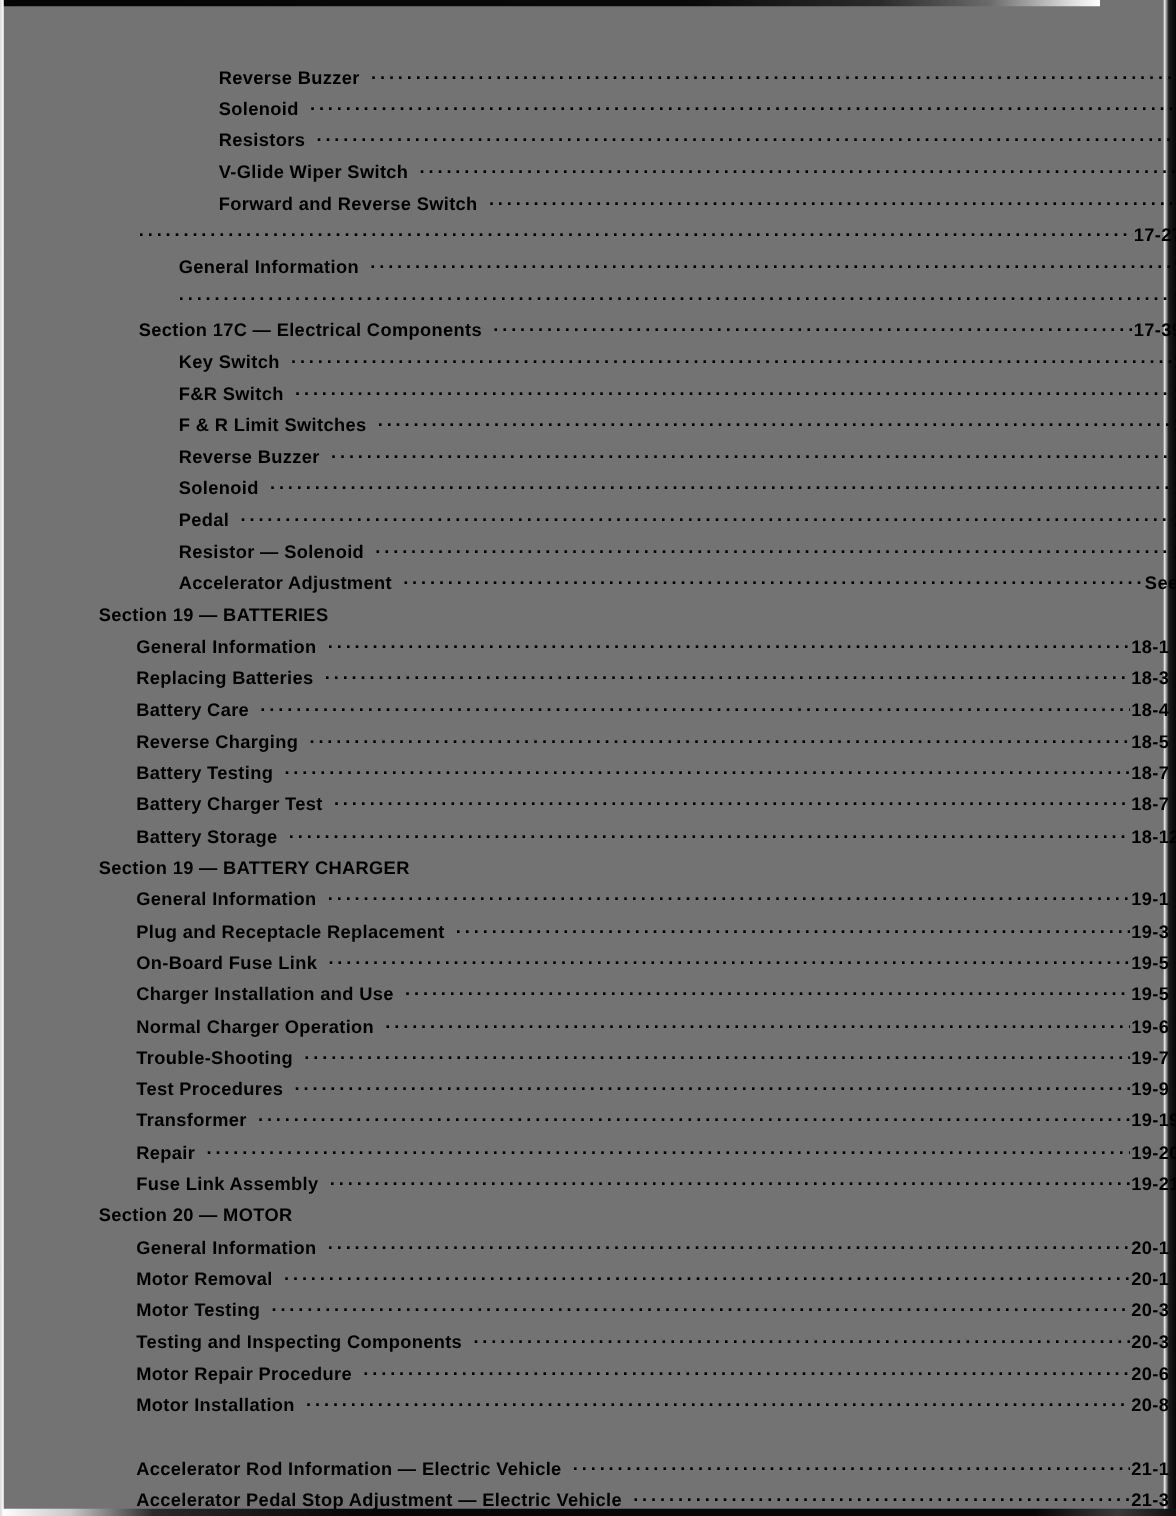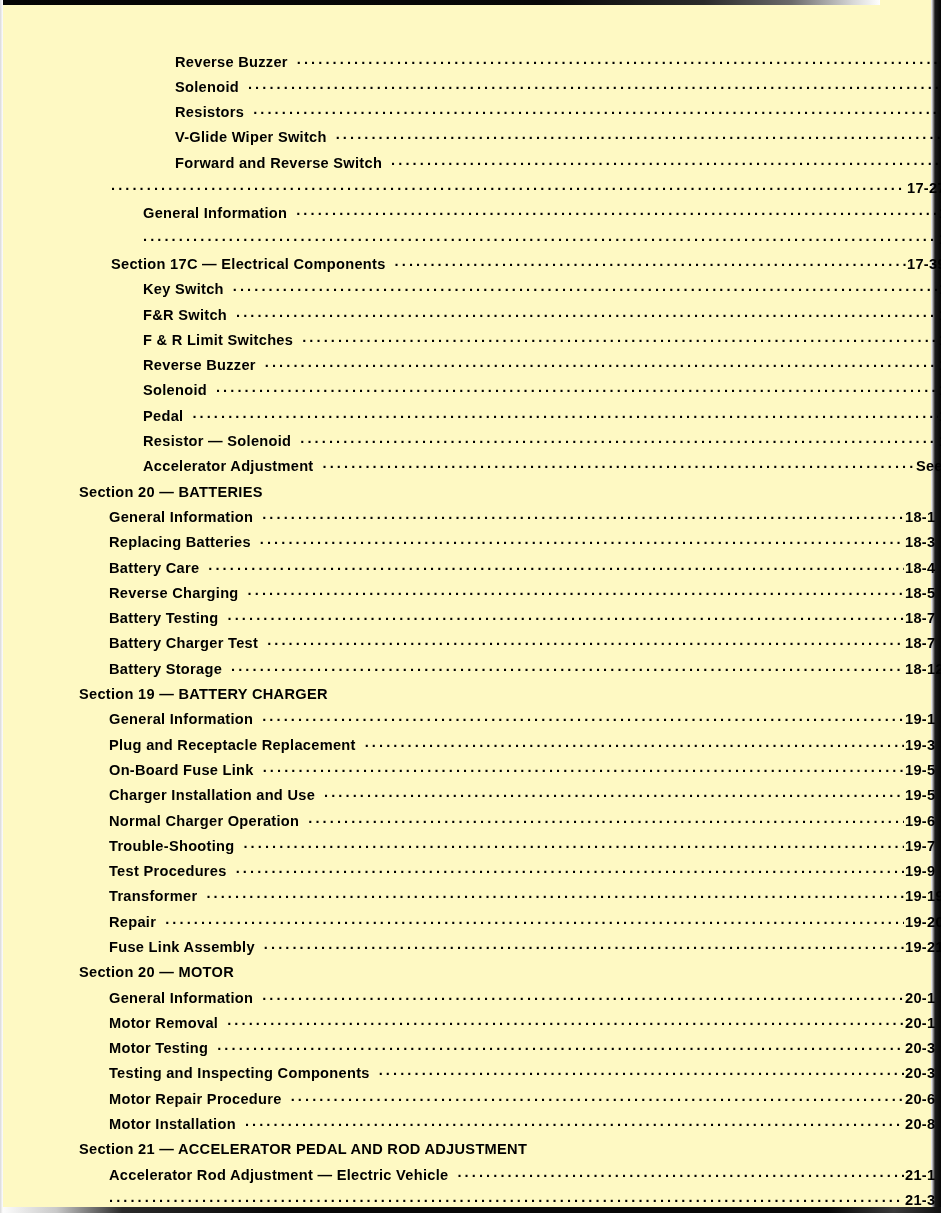--- a/index.html
+++ b/index.html
@@ -9,21 +9,21 @@
     background: #ffffff;
   }
   body {
     font-family: "Liberation Sans", sans-serif;
     color: #000000;
   }
   #page {
     position: relative;
     width: 941px;
     height: 1213px;
-    background: #fef9c3;
+    background: #737373;
     overflow: hidden;
     box-sizing: border-box;
     padding-left: 47px;
   }
   
   .edge-band {
     position: absolute;
     background: #0a0a0a;
     pointer-events: none;
   }
@@ -189,21 +189,21 @@
         <span class="toc-label">Resistor — Solenoid</span>
         <span class="toc-leader"></span>
         <span class="toc-page">17-44</span>
       </li>
       <li class="toc-row lvl3">
         <span class="toc-label">Accelerator Adjustment</span>
         <span class="toc-leader"></span>
         <span class="toc-page">See Section 21</span>
       </li>
       <li class="toc-row lvl0 heading">
-        <span class="toc-label">Section 20 — BATTERIES</span>
+        <span class="toc-label">Section 19 — BATTERIES</span>
         <span class="toc-leader"></span>
         <span class="toc-page"></span>
       </li>
       <li class="toc-row lvl2">
         <span class="toc-label">General Information</span>
         <span class="toc-leader"></span>
         <span class="toc-page">18-1</span>
       </li>
       <li class="toc-row lvl2">
         <span class="toc-label">Replacing Batteries</span>
@@ -319,28 +319,28 @@
         <span class="toc-label">Motor Repair Procedure</span>
         <span class="toc-leader"></span>
         <span class="toc-page">20-6</span>
       </li>
       <li class="toc-row lvl2">
         <span class="toc-label">Motor Installation</span>
         <span class="toc-leader"></span>
         <span class="toc-page">20-8</span>
       </li>
       <li class="toc-row lvl0 heading">
-        <span class="toc-label">Section 21 — ACCELERATOR  PEDAL  AND  ROD  ADJUSTMENT</span>
         <span class="toc-leader"></span>
         <span class="toc-page"></span>
       </li>
       <li class="toc-row lvl2">
-        <span class="toc-label">Accelerator Rod Adjustment — Electric Vehicle</span>
+        <span class="toc-label">Accelerator Rod Information — Electric Vehicle</span>
         <span class="toc-leader"></span>
         <span class="toc-page">21-1</span>
       </li>
       <li class="toc-row lvl2">
+        <span class="toc-label">Accelerator Pedal Stop Adjustment — Electric Vehicle</span>
         <span class="toc-leader"></span>
         <span class="toc-page">21-3</span>
       </li>
     </ul>
 
 </div>
 
 </body></html>

